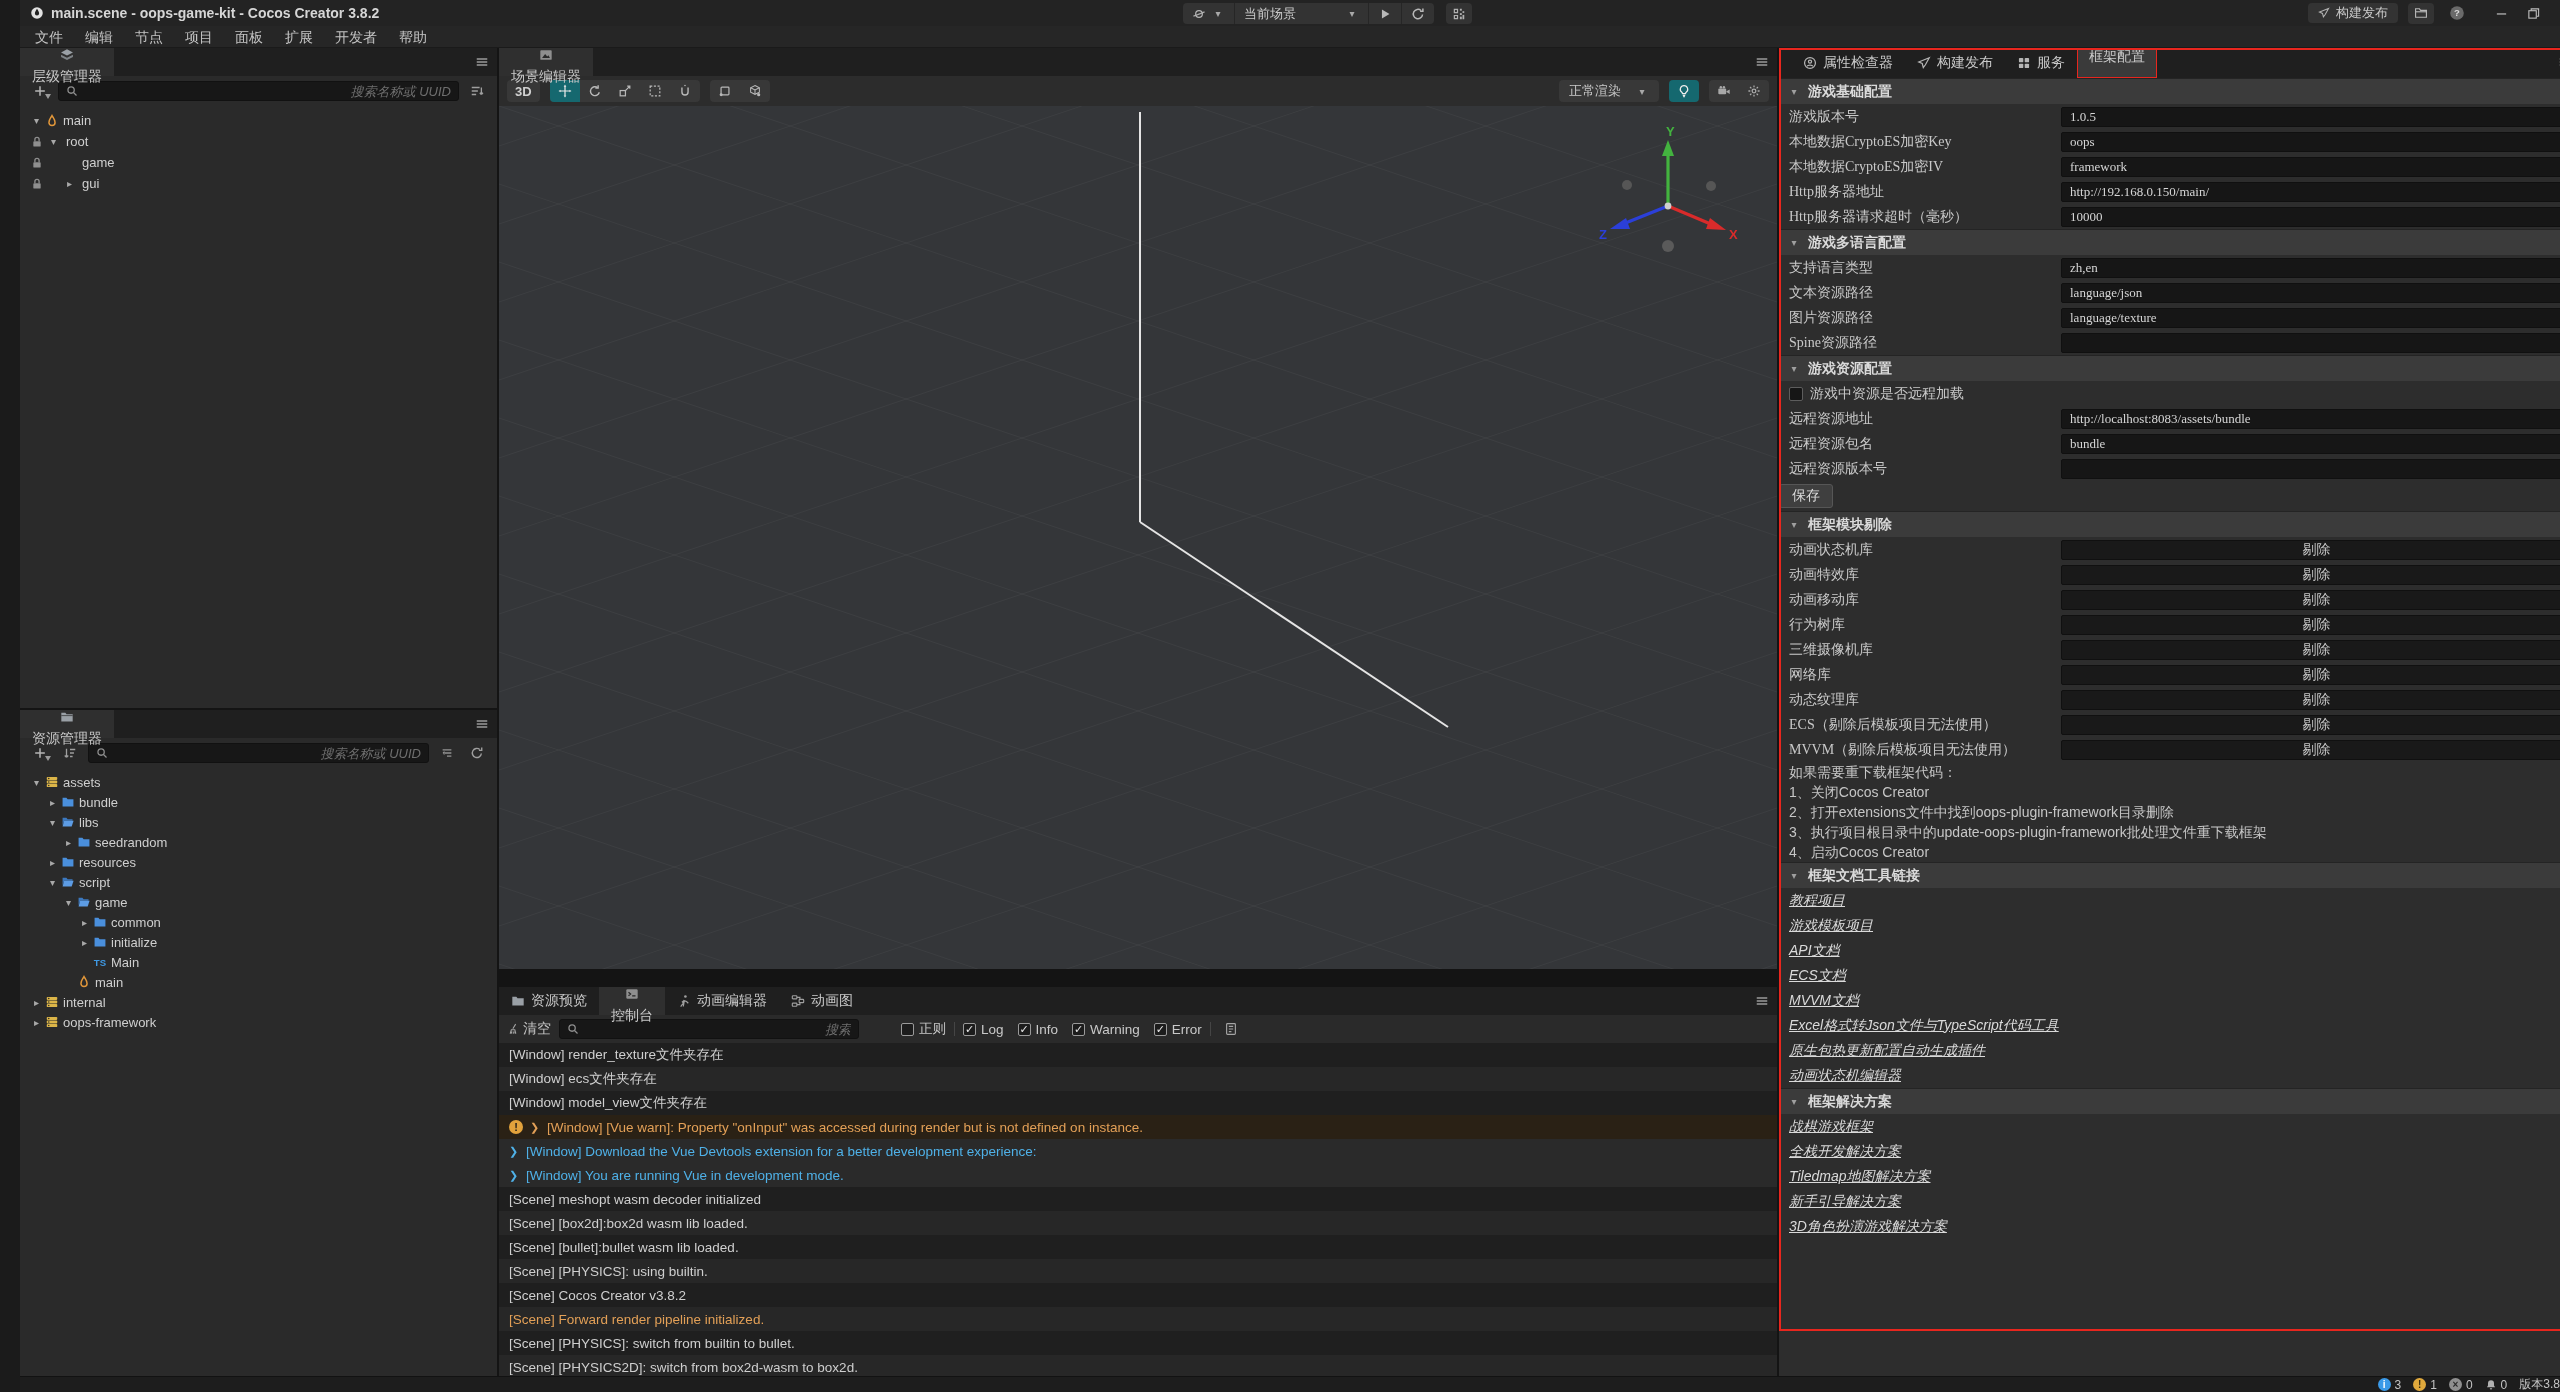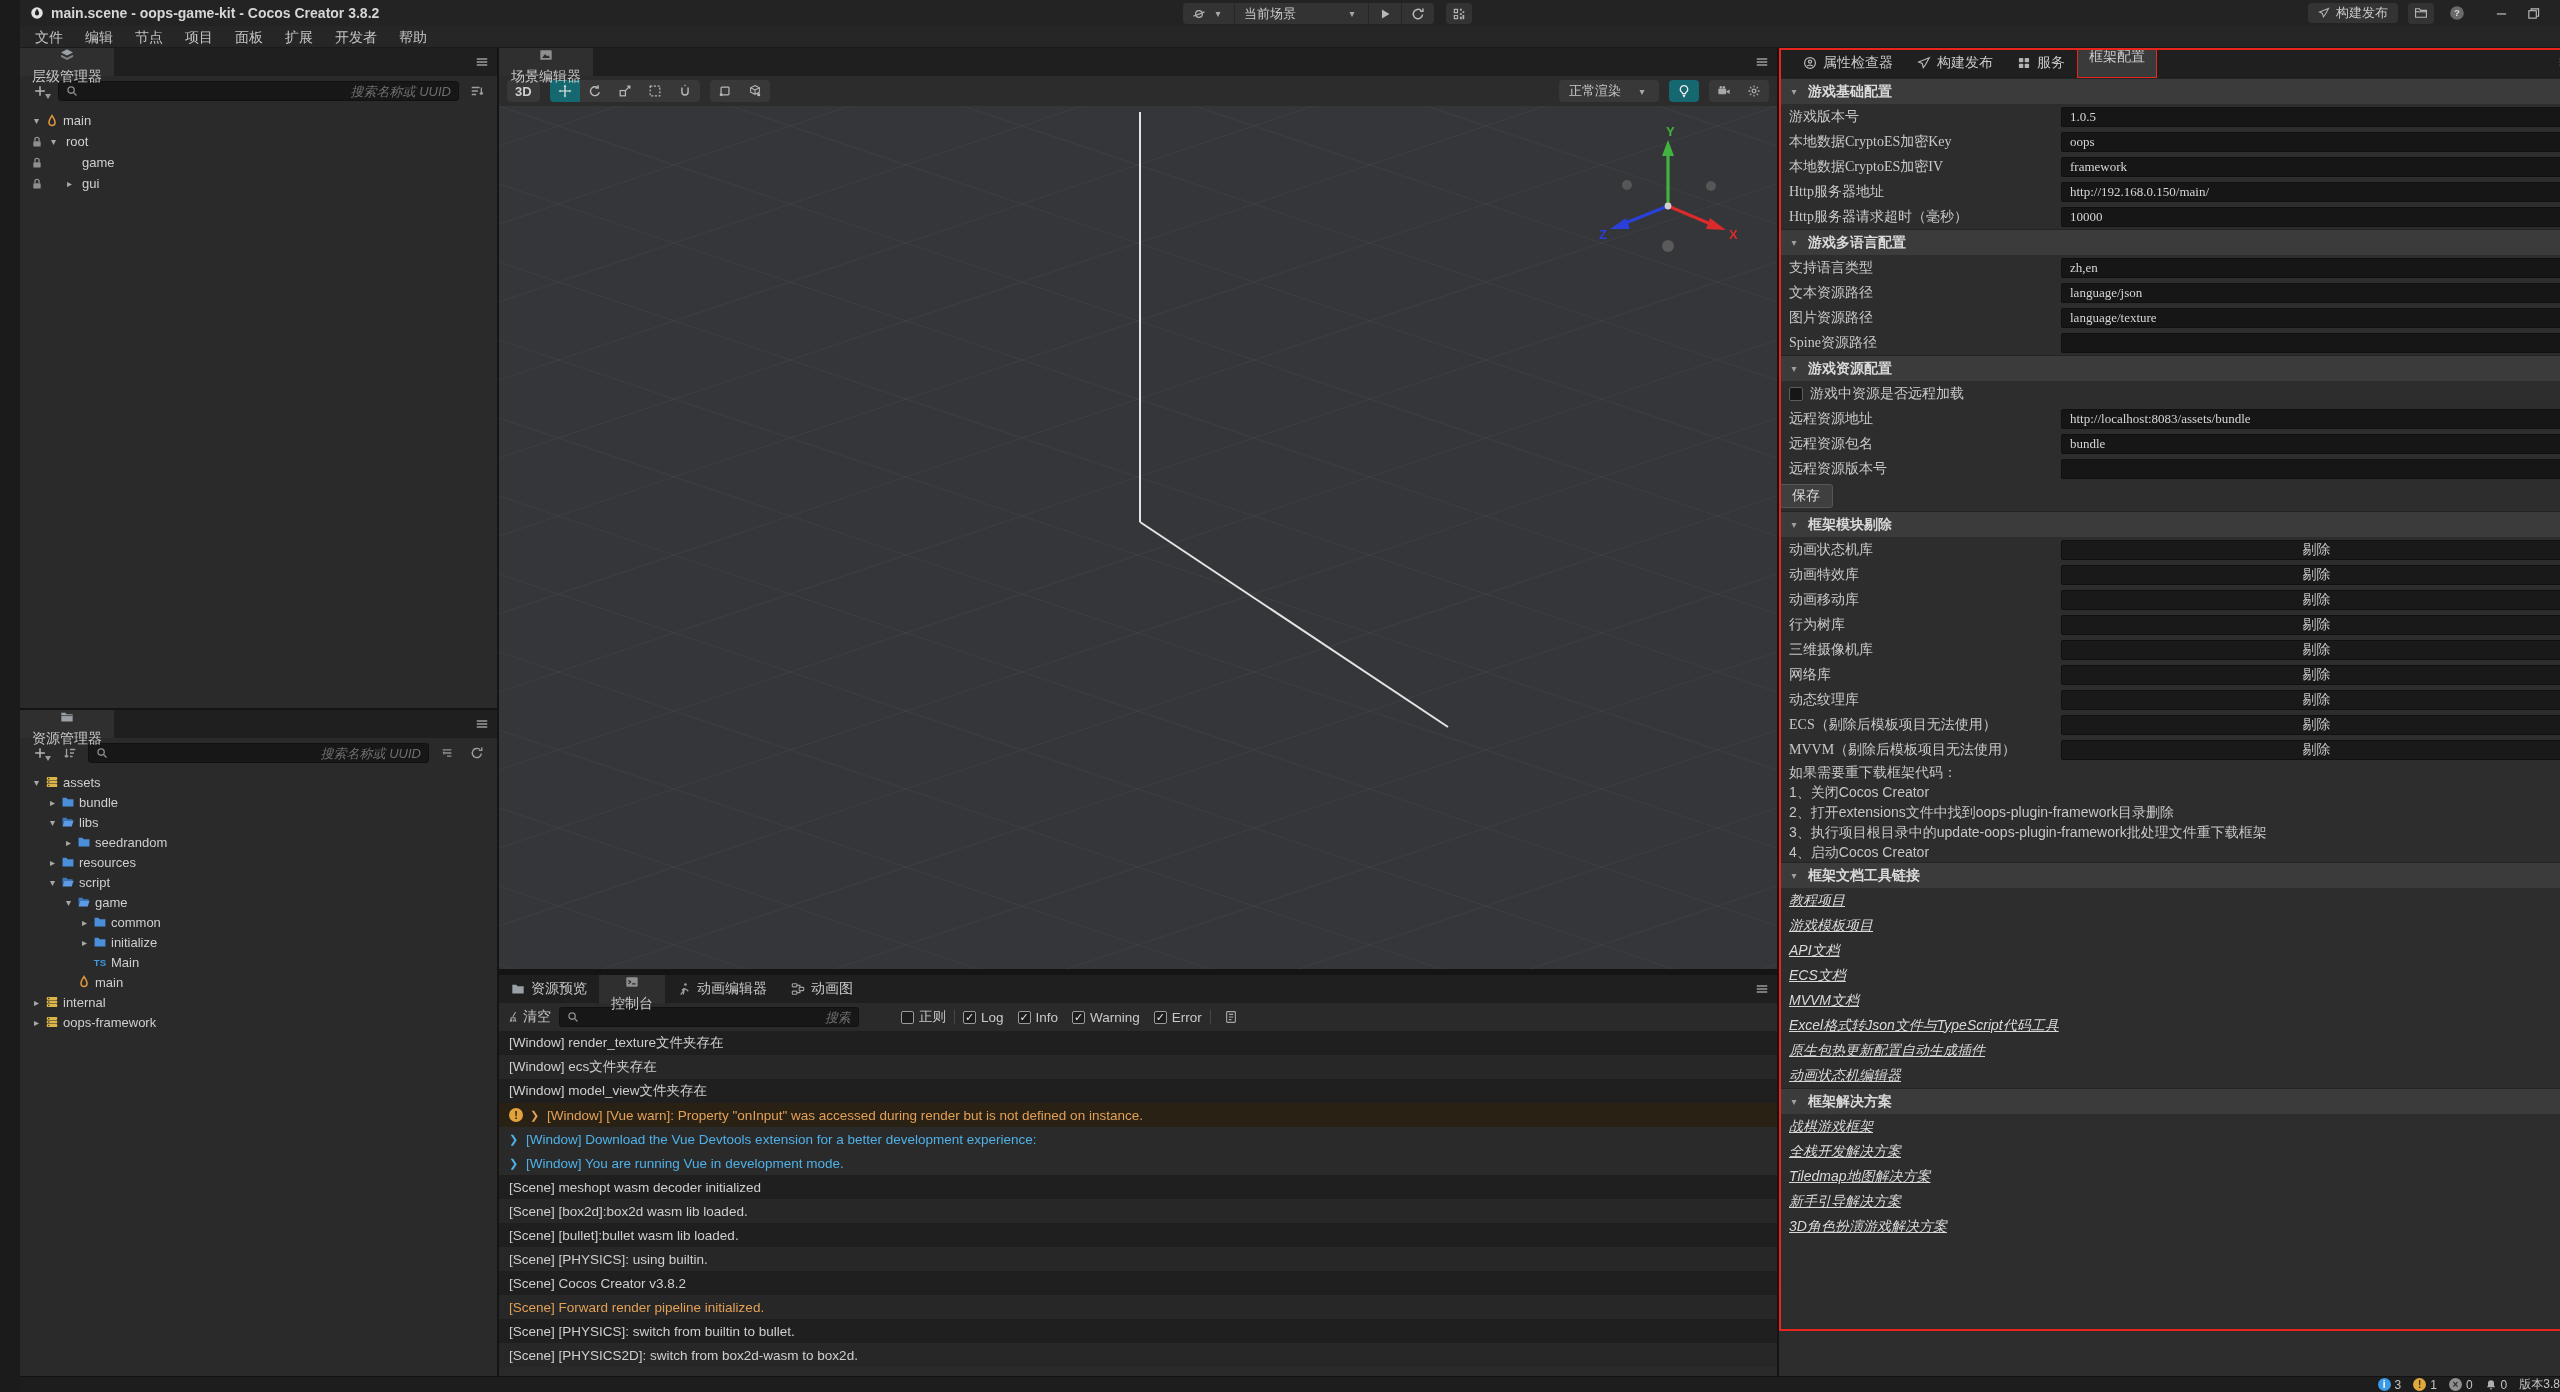--- a/index.html
+++ b/index.html
@@ -22,21 +22,21 @@
   .winctl { display:flex; align-items:center; gap:18px; margin-left:14px; color:#bdbdbd; }
   .winctl .wc { width:14px; height:14px; display:flex; align-items:center; justify-content:center; }
 
   
   .menubar { height:22px; background:#262626; display:flex; align-items:center; padding-left:4px; flex:none; border-bottom:1px solid #1a1a1a;}
   .mi { padding:0 11px; font-size:14px; color:#c3c3c3; line-height:22px; }
 
   
   .main { flex:1; display:flex; gap:2px; background:#141414; min-height:0; }
   .col-left { width:477px; flex:none; display:flex; flex-direction:column; gap:2px; }
-  .col-center { width:1278px; flex:none; display:flex; flex-direction:column; gap:6px; }
+  .col-center { width:1278px; flex:none; display:flex; flex-direction:column; gap:18px; }
   .col-right { flex:1; position:relative; background:#2d2d2d; display:flex; flex-direction:column; }
 
   .panel { background:#2a2a2a; display:flex; flex-direction:column; min-height:0; }
   .ptabs { height:28px; background:#1f1f1f; display:flex; align-items:stretch; flex:none; position:relative; }
   .ptab { display:flex; align-items:center; gap:6px; padding:0 12px; font-size:14px; color:#c9c9c9; background:#1f1f1f; }
   .ptab.active { background:#2f2f2f;flex-direction:column; }
   .ptabs .ham { position:absolute; right:8px; top:7px; }
   .ptools { height:30px; display:flex; align-items:center; gap:6px; padding:0 8px; flex:none; background:#2a2a2a; }
   .toolbtn { width:24px; height:20px; display:flex; align-items:center; justify-content:center; border-radius:3px; position:relative; }
   .searchbox { flex:1; height:20px; background:#171717; border-radius:3px; display:flex; align-items:center; gap:6px; padding:0 7px; border:1px solid #111; }

